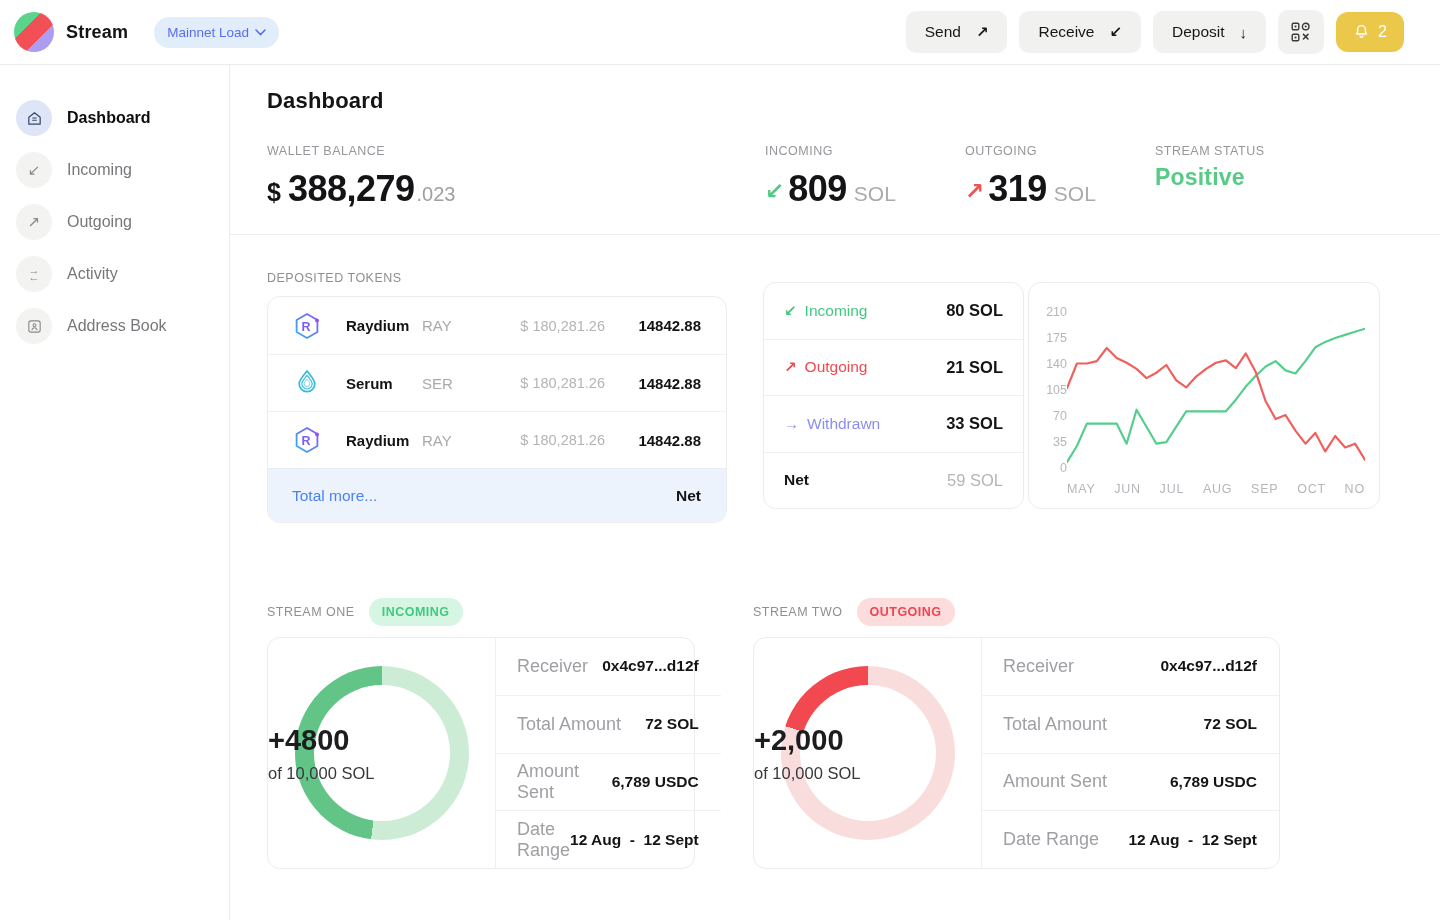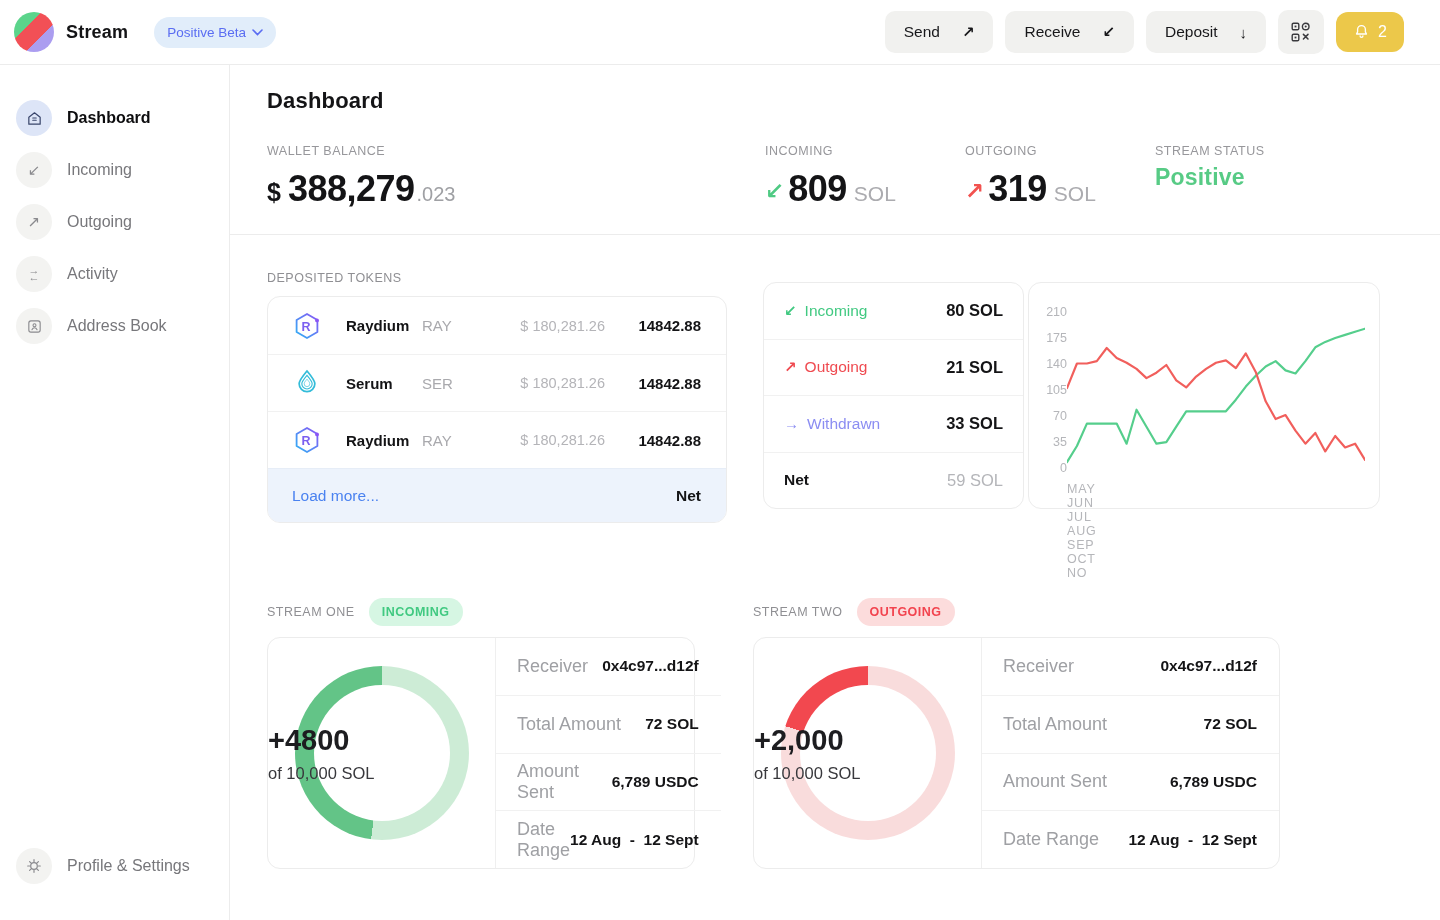--- a/index.html
+++ b/index.html
@@ -9,21 +9,21 @@
   
   .topbar { height:65px; display:flex; align-items:center; padding:0 36px 0 14px;
             border-bottom:1px solid #ececec; background:#fff; }
   .logo { width:40px; height:40px; border-radius:50%;
           background:linear-gradient(135deg,#5bd48b 0 34%,#f25056 34% 64%,#ab9df0 64% 100%); }
   .brand-name { font-size:18px; font-weight:700; margin-left:12px; letter-spacing:.2px; }
   .net-pill { display:inline-flex; align-items:center; gap:6px; margin-left:26px;
               background:#e1edfa; color:#5a6df2; border:none; border-radius:16px;
               padding:8px 13px; font-size:13.5px; font-family:inherit; cursor:pointer; }
   .topbar-actions { margin-left:auto; display:flex; align-items:center; gap:12px; }
-  .tb-btn { display:inline-flex; align-items:center; gap:22px; background:#f1f1ef; border:none;
+  .tb-btn { display:inline-flex; align-items:center; gap:15px; background:#f1f1ef; border:none;
             border-radius:10px; padding:12px 19px; font-size:15.5px; color:#17171a;
             font-family:inherit; cursor:pointer; }
   .tb-btn .arr { font-size:15px; font-weight:700; }
   .icon-btn { width:46px; height:44px; display:inline-flex; align-items:center; justify-content:center;
               background:#f1f1ef; border:none; border-radius:10px; cursor:pointer; }
   .bell-btn { display:inline-flex; align-items:center; gap:8px; background:#ecc84a; border:none;
               border-radius:12px; padding:11px 17px; color:#fff; font-size:16px; font-weight:500;
               font-family:inherit; cursor:pointer; }
 
   
@@ -86,21 +86,21 @@
   .stat-net .stat-l { color:#141416; font-weight:700; }
   .stat-net .stat-v { color:#b4b5b9; font-weight:500; }
   .c-green { color:#41c981; } .c-red { color:#ef4a50; } .c-purple { color:#8b8df2; }
 
   .chart-card { width:352px; height:227px; display:flex; gap:0; padding:28px 14px 12px 12px; }
   .chart-y { display:flex; flex-direction:column; justify-content:space-between; height:170px;
              min-width:26px; text-align:right; color:#b5b6ba; font-size:12.5px; margin-top:-6px; }
   .chart-main { flex:1; min-width:0; }
   .chart-main svg { width:100%; height:162px; display:block; }
   .chart-x { display:flex; justify-content:space-between; color:#b5b6ba; font-size:12.5px;
-             letter-spacing:.8px; margin-top:9px;flex-direction:column; }
+             letter-spacing:.8px; margin-top:9px; }
 
   
   .row2 { display:flex; gap:58px; margin-top:76px; }
   .stream-col { width:428px; }
   .stream-head { display:flex; align-items:center; gap:14px; height:26px; }
   .badge { font-size:12.5px; font-weight:700; letter-spacing:.5px; padding:7px 13px; border-radius:15px; }
   .stream-card { height:232px; display:flex; margin-top:12px; }
   .donut-pane { width:228px; flex:none; border-right:1px solid #efefef;
                 display:flex; align-items:center; justify-content:center; position:relative; }
   .donut { width:174px; height:174px; border-radius:50%; transform:scaleX(-1); position:relative; }
@@ -116,21 +116,21 @@
   .d-label { font-size:18px; color:#9fa0a4; }
   .d-value { font-size:15.5px; font-weight:700; white-space:pre; }
 </style>
 </head>
 <body>
 
 <header class="topbar">
   <div class="logo"></div>
   <div class="brand-name">Stream</div>
   <button class="net-pill">
-    <span>Positive Beta</span>
+    <span>Mainnet Load</span>
     <svg width="11" height="7" viewBox="0 0 11 7">
       <polyline points="1,1 5.5,5.5 10,1" fill="none" stroke="#5a6df2" stroke-width="1.6" stroke-linecap="round"></polyline>
     </svg>
   </button>
   <div class="topbar-actions">
     <button class="tb-btn">
       <span>Send</span>
       <span class="arr">↗</span>
     </button>
     <button class="tb-btn">
@@ -196,29 +196,20 @@
     <div class="side-item">
       <span class="side-ic">
         <svg width="17" height="17" viewBox="0 0 24 24">
           <rect x="4" y="4" width="16" height="16" rx="3" fill="none" stroke="#8a8a8e" stroke-width="1.6"></rect>
           <circle cx="12" cy="10.3" r="2.1" fill="none" stroke="#8a8a8e" stroke-width="1.5"></circle>
           <path d="M8.4 16.6c.8-1.9 2.1-2.8 3.6-2.8s2.8.9 3.6 2.8" fill="none" stroke="#8a8a8e" stroke-width="1.5" stroke-linecap="round"></path>
         </svg>
       </span>
       <span class="side-label">Address Book</span>
     </div>
-    <div class="side-item side-footer">
-      <span class="side-ic">
-        <svg width="18" height="18" viewBox="0 0 24 24">
-          <circle cx="12" cy="12" r="4.4" fill="none" stroke="#8a8a8e" stroke-width="1.6"></circle>
-          <path d="M12 3.6v2.6M12 17.8v2.6M3.6 12h2.6M17.8 12h2.6M6.1 6.1l1.8 1.8M16.1 16.1l1.8 1.8M17.9 6.1l-1.8 1.8M7.9 16.1l-1.8 1.8" stroke="#8a8a8e" stroke-width="1.6" stroke-linecap="round"></path>
-        </svg>
-      </span>
-      <span class="side-label">Profile &amp; Settings</span>
-    </div>
   </nav>
 
   <main class="main">
     <div class="inner">
       <h1 class="page-title">Dashboard</h1>
 
       <div class="summary">
         <div class="sum-block wallet">
           <div class="sum-label">WALLET BALANCE</div>
           <div class="sum-value">
@@ -309,21 +300,21 @@
                   <circle cx="25" cy="9.4" r="1.9" fill="#8a55f5"></circle>
                 </svg>
               </span>
               <span class="tok-name">Raydium</span>
               <span class="tok-sym">RAY</span>
               <span class="tok-price">$ 180,281.26</span>
               <span class="tok-amt">14842.88</span>
             </div>
 
             <div class="tok-footer">
-              <span class="load-more">Load more...</span>
+              <span class="load-more">Total more...</span>
               <span class="net-lbl">Net</span>
             </div>
           </div>
         </div>
 
         <div>
           <div class="stats-chart">
             <div class="card stats-card">
               <div class="stat-row">
                 <span class="stat-l c-green">

